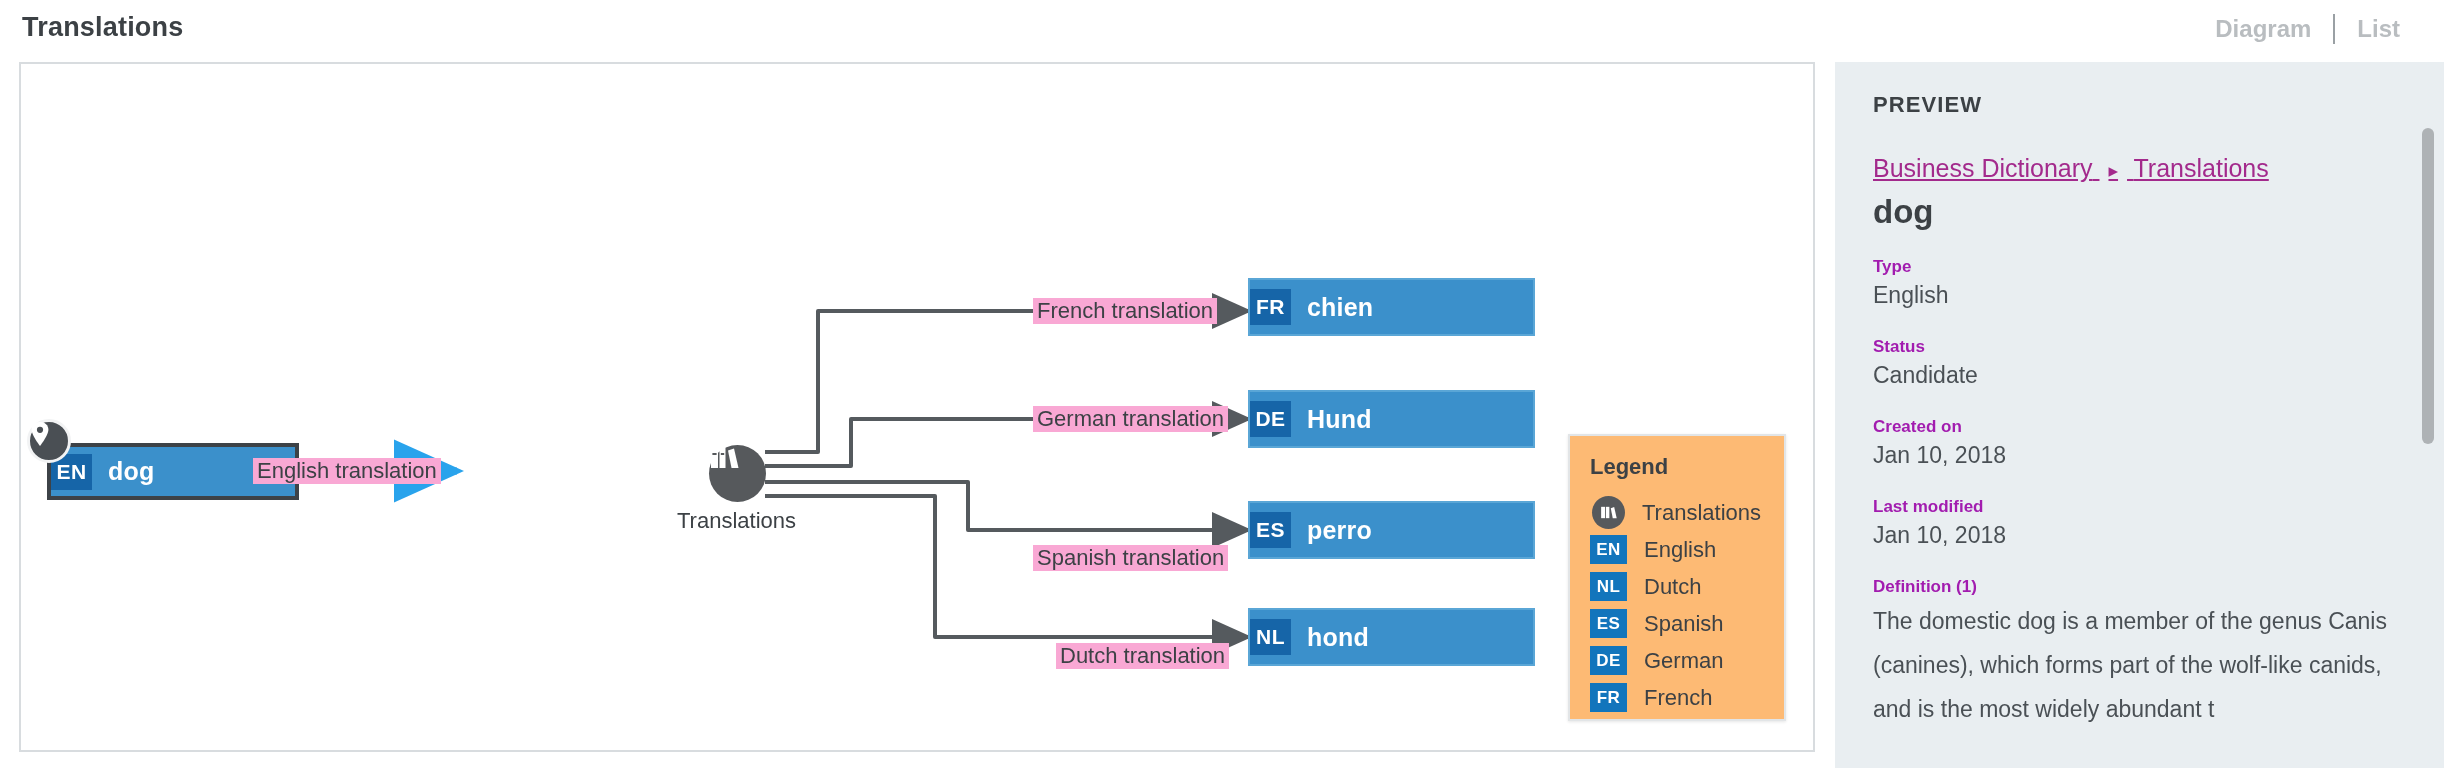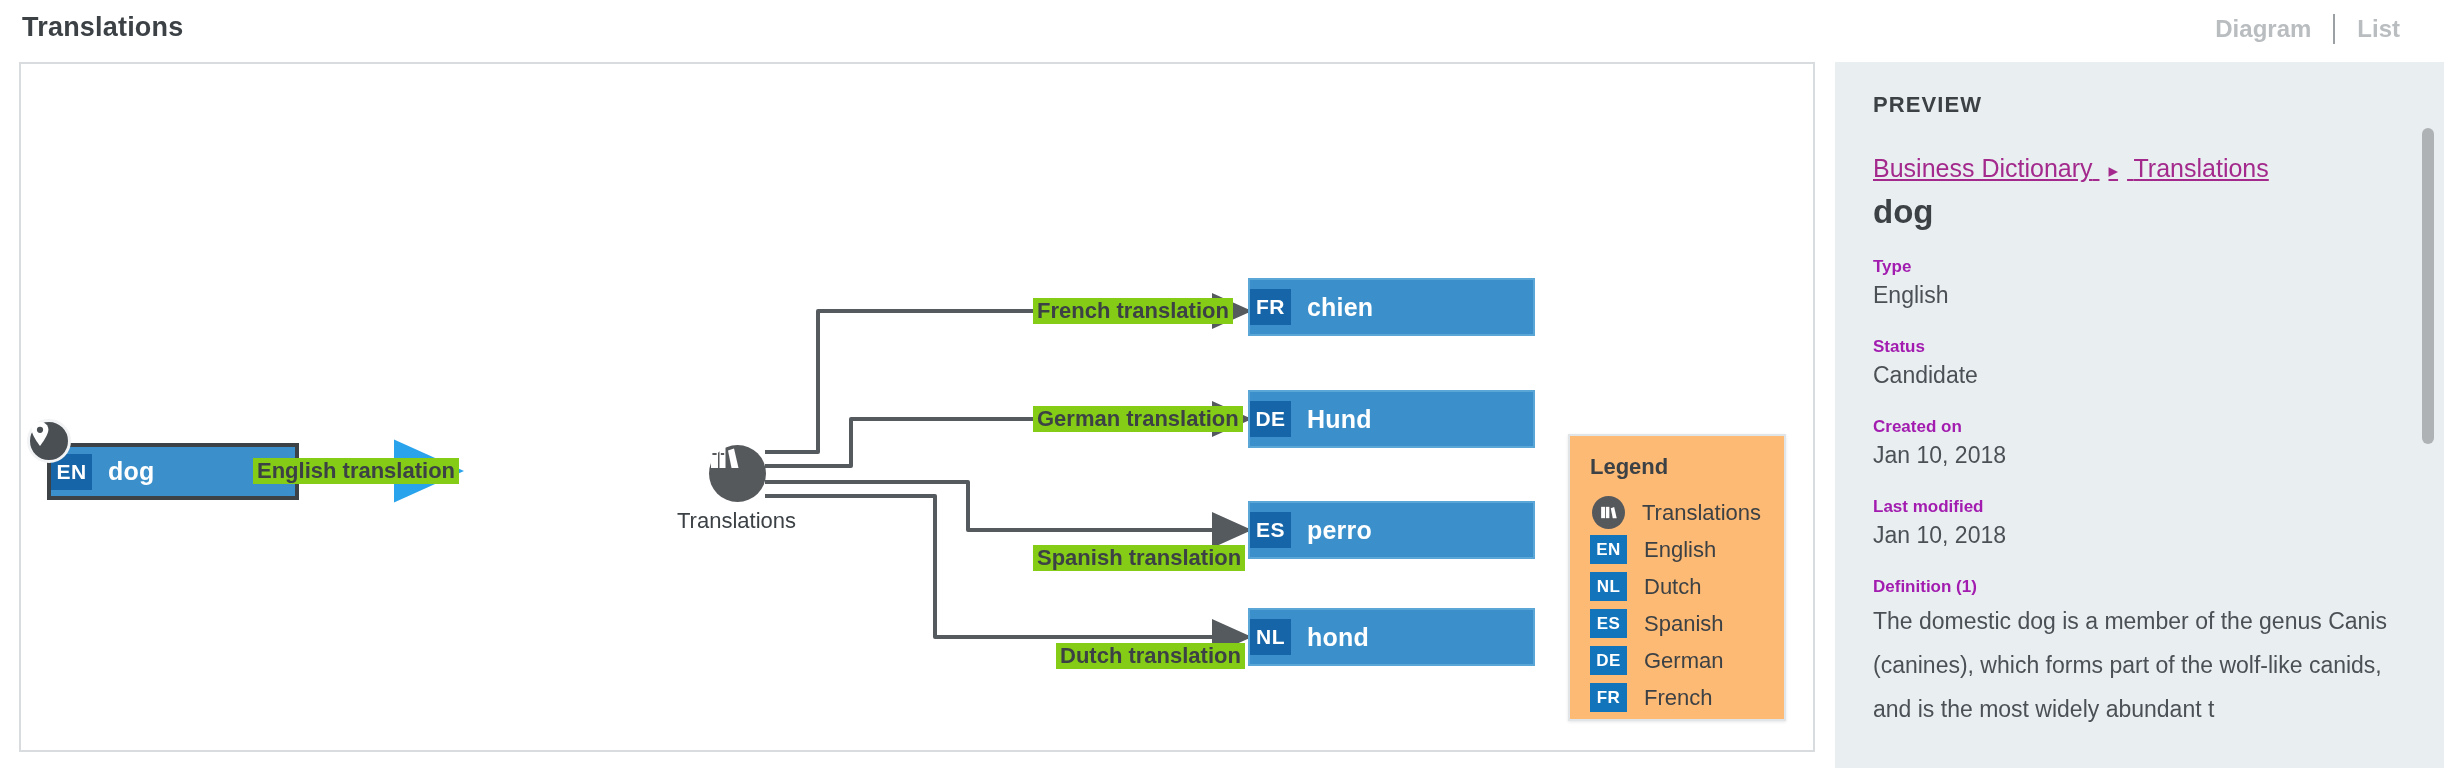--- a/index.html
+++ b/index.html
@@ -61,21 +61,21 @@
   .hub{
     position:absolute;width:57px;height:57px;border-radius:50%;
     background:#56595c;display:flex;align-items:center;justify-content:center;
   }
   .hub-label{
     position:absolute;font-size:22px;color:#3c4145;white-space:nowrap;
   }
 
   .edge-label{
     position:absolute;font-size:22px;color:#3c4145;white-space:nowrap;
-    transform:translateY(-50%);background:#84cc16;padding:0 4px;font-weight:bold;
+    transform:translateY(-50%);background:#f9a8d4;padding:0 4px;
   }
 
   
   .legend{
     position:absolute;left:1566px;top:432px;width:218px;height:287px;
     background:#fdba74;border:2px solid #e2e5e7;box-sizing:border-box;
     box-shadow:0 1px 3px rgba(0,0,0,.10);
   }
   .legend h4{
     margin:0;position:absolute;left:20px;top:18px;

